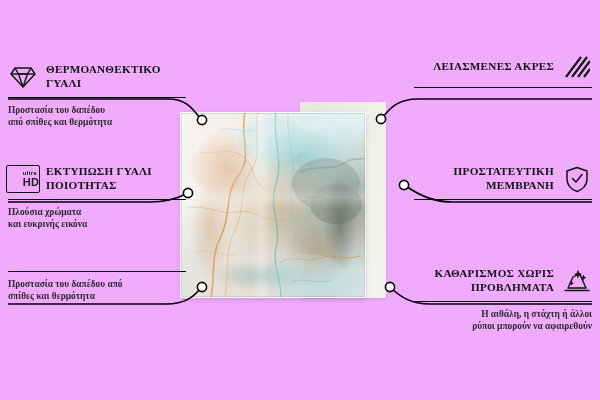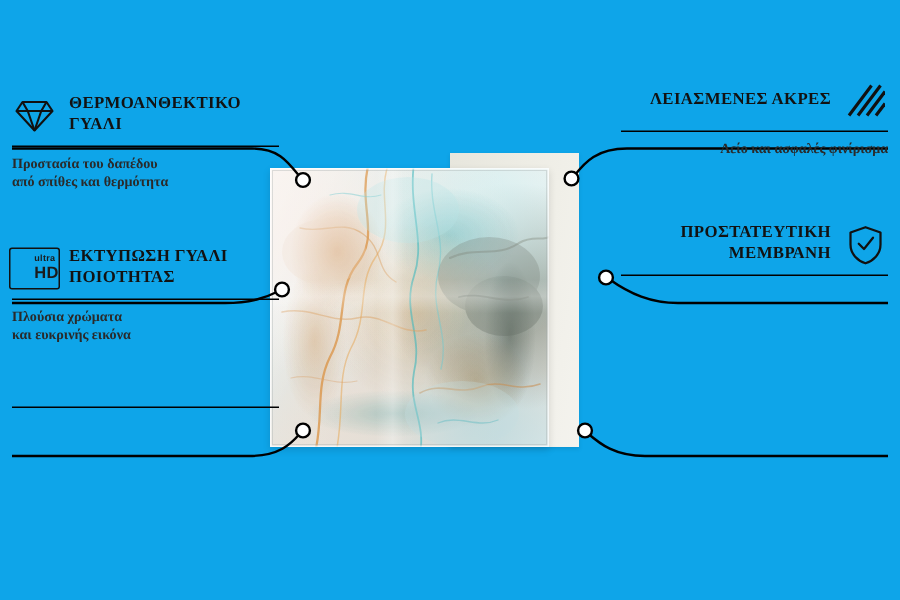--- a/index.html
+++ b/index.html
@@ -8,21 +8,21 @@
     background: #ffffff;
   }
   body {
     font-family: "Liberation Serif", "DejaVu Serif", serif;
     color: #1b1b1b;
   }
   #infographic {
     position: relative;
     width: 600px;
     height: 400px;
-    background: #0ea5e9;
+    background: #f0abfc;
     overflow: hidden;
   }
 
   
   .product-stage {
     position: absolute;
     left: 180px;
     top: 104px;
     width: 222px;
     height: 194px;
@@ -149,21 +149,21 @@
     line-height: 12.4px;
     color: #2a2a2a;
     font-weight: bold;
   }
 
   
   .f-glass      { top: 62px; }
   .f-print      { top: 164px; }
   .f-heat       { top: 266px; }
   .f-edges      { top: 52px; }
-  .f-membrane   { top: 148px; }
+  .f-membrane   { top: 164px; }
   .f-clean      { top: 266px; }
 
   .icon-svg { display: block; }
   .hd-badge {
     width: 28px;
     height: 26px;
     border: 1.5px solid #111;
     border-radius: 2px;
     display: flex;
     flex-direction: column;
@@ -271,45 +271,61 @@
         </span>
       </span>
       <span class="feat-title">ΕΚΤΥΠΩΣΗ ΓΥΑΛΙ ΠΟΙΟΤΗΤΑΣ</span>
     </div>
     <div class="feat-rule"></div>
     <div class="feat-desc">Πλούσια χρώματα<br>και ευκρινής εικόνα</div>
   </div>
 
   <div class="feature left f-heat">
     <div class="feat-rule"></div>
+    <div class="feat-desc">Προστασία του δαπέδου από<br>σπίθες και θερμότητα</div>
   </div>
 
   <div class="feature right f-edges">
     <div class="feat-head">
       <span class="feat-icon">
         <svg class="icon-svg" width="26" height="24" viewBox="0 0 26 24" fill="none" stroke="#111" stroke-width="2.1" stroke-linecap="butt">
           <path d="M2 22 L17 2"></path>
           <path d="M8 22 L23 2"></path>
           <path d="M14 22 L26 6"></path>
           <path d="M20 22 L26 14"></path>
         </svg>
       </span>
       <span class="feat-title">ΛΕΙΑΣΜΕΝΕΣ ΑΚΡΕΣ</span>
     </div>
     <div class="feat-rule"></div>
-    <div class="feat-desc">Λείο και ασφαλές φινίρισμα</div>
   </div>
 
   <div class="feature right f-membrane">
     <div class="feat-head">
       <span class="feat-icon">
         <svg class="icon-svg" width="24" height="27" viewBox="0 0 24 27" fill="none" stroke="#111" stroke-width="1.5" stroke-linecap="round" stroke-linejoin="round">
           <path d="M12 1.5 L22 5 V13 C22 19.5, 17 24, 12 25.5 C7 24, 2 19.5, 2 13 V5 Z"></path>
           <path d="M7.5 12.5 L11 16 L17 8.5"></path>
         </svg>
       </span>
       <span class="feat-title">ΠΡΟΣΤΑΤΕΥΤΙΚΗ ΜΕΜΒΡΑΝΗ</span>
     </div>
     <div class="feat-rule"></div>
   </div>
 
+  <div class="feature right f-clean">
+    <div class="feat-head">
+      <span class="feat-icon">
+        <svg class="icon-svg" width="28" height="26" viewBox="0 0 28 26" fill="none" stroke="#111" stroke-width="1.4" stroke-linecap="round" stroke-linejoin="round">
+          <path d="M10 9 L5 20 H23 L16.5 5.5 Z"></path>
+          <path d="M2 22.5 H26"></path>
+          <path d="M15 3 L15.9 5.4 L18.3 6.3 L15.9 7.2 L15 9.6 L14.1 7.2 L11.7 6.3 L14.1 5.4 Z" fill="#111" stroke-width="0.8"></path>
+          <path d="M20.5 7.5 L21.1 9 L22.6 9.6 L21.1 10.2 L20.5 11.7 L19.9 10.2 L18.4 9.6 L19.9 9 Z" fill="#111" stroke-width="0.8"></path>
+          <path d="M8.5 13.5 L9 14.8 L10.3 15.3 L9 15.8 L8.5 17.1 L8 15.8 L6.7 15.3 L8 14.8 Z" fill="#111" stroke-width="0.7"></path>
+        </svg>
+      </span>
+      <span class="feat-title">ΚΑΘΑΡΙΣΜΟΣ ΧΩΡΙΣ ΠΡΟΒΛΗΜΑΤΑ</span>
+    </div>
+    <div class="feat-rule"></div>
+    <div class="feat-desc">Η αιθάλη, η στάχτη ή άλλοι<br>ρύποι μπορούν να αφαιρεθούν</div>
+  </div>
 
 </div>
 
 </body></html>

